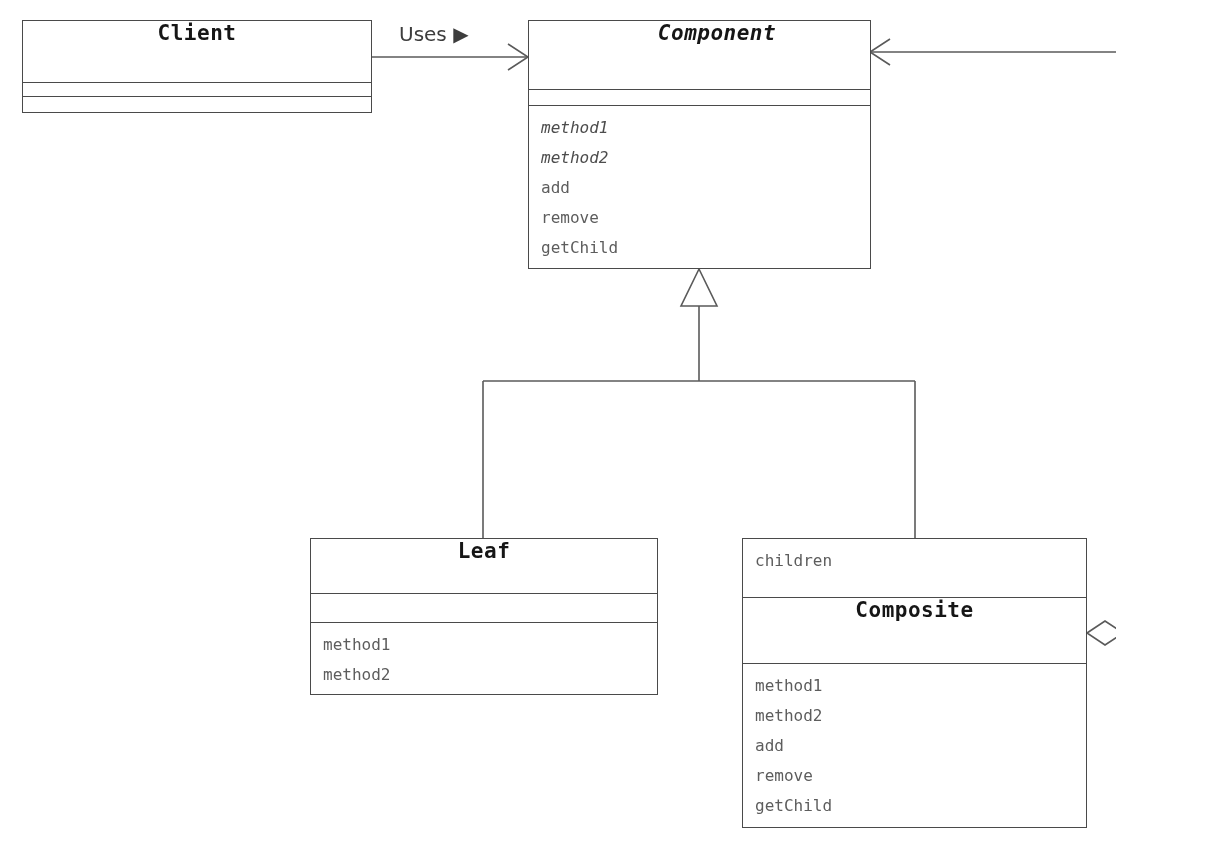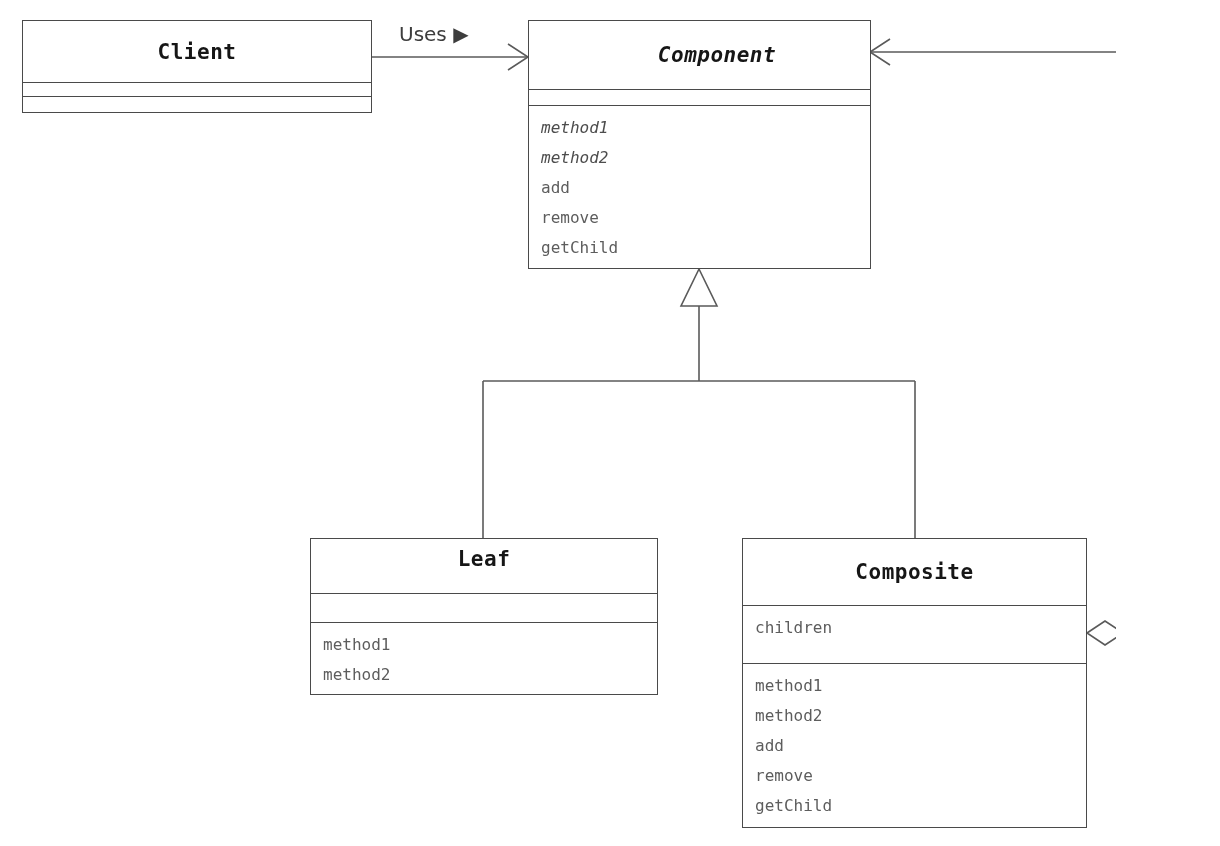--- a/index.html
+++ b/index.html
@@ -37,21 +37,20 @@
   }
   .compartment {
     box-sizing: border-box;
     position: relative;
   }
   .compartment + .compartment {
     border-top: 1.4px solid #4a4a4a;
   }
   .title-compartment {
     display: flex;
-    align-items: center;
     justify-content: center;
   }
   .class-title {
     font-family: "DejaVu Sans Mono", "Liberation Mono", monospace;
     font-size: 21px;
     font-weight: bold;
     color: #161616;
     letter-spacing: 0.5px;
     white-space: nowrap;
   }
@@ -145,25 +144,25 @@
       <span class="class-title">Leaf</span>
     </div>
     <div class="compartment empty-compartment" style="height:24px;"></div>
     <div class="compartment members" style="flex:1 1 auto;">
       <div class="member">method1</div>
       <div class="member">method2</div>
     </div>
   </div>
 
   <div class="uml-class" style="left:742px; top:538px; width:345px; height:290px;">
+    <div class="compartment members" style="height:58px;">
+      <div class="member">children</div>
+    </div>
     <div class="compartment title-compartment" style="height:66px;">
       <span class="class-title">Composite</span>
-    </div>
-    <div class="compartment members" style="height:58px;">
-      <div class="member">children</div>
     </div>
     <div class="compartment members" style="flex:1 1 auto;">
       <div class="member">method1</div>
       <div class="member">method2</div>
       <div class="member">add</div>
       <div class="member">remove</div>
       <div class="member">getChild</div>
     </div>
   </div>
 

